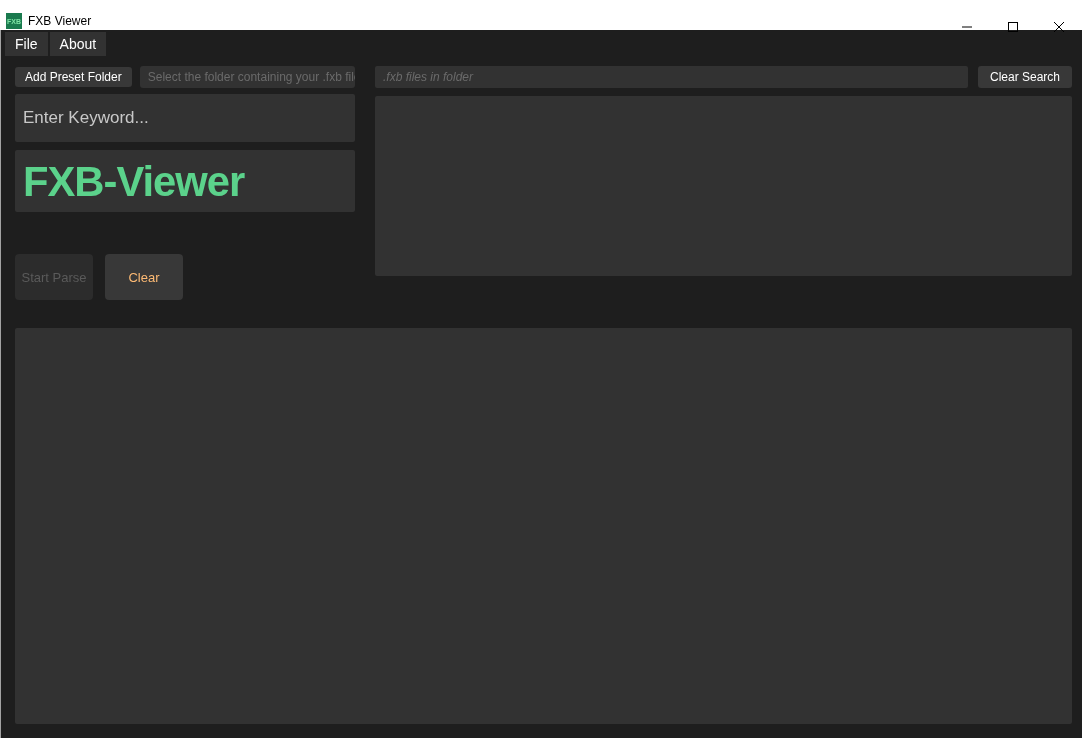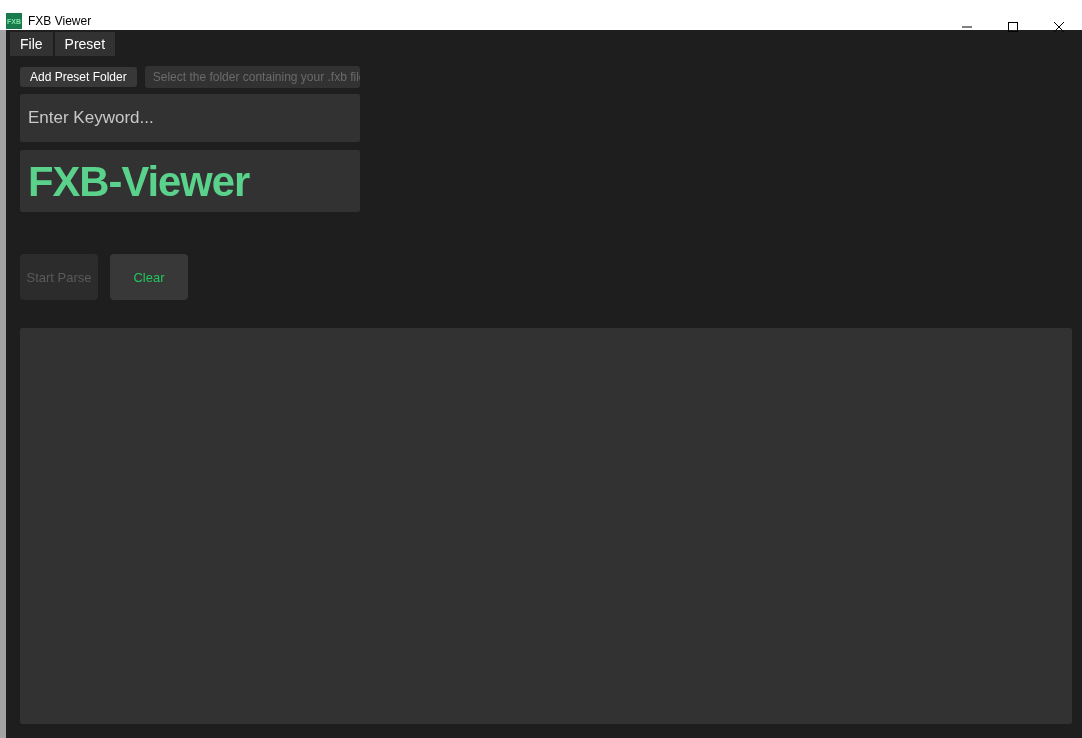--- a/index.html
+++ b/index.html
@@ -54,21 +54,21 @@
     font-size: 10px;
     cursor: pointer;
   }
   .win-btn svg { stroke: #000000; }
 
   
   .app {
     background: #1e1e1e;
     width: 100%;
     height: calc(100% - 30px);
-    border-left: 6px solid #a3a3a3;
+    border-left: 1px solid #a3a3a3;
     display: flex;
     flex-direction: column;
   }
 
   
   .menubar {
     height: 28px;
     display: flex;
     align-items: stretch;
     padding-left: 4px;
@@ -183,21 +183,21 @@
     font-family: inherit;
     cursor: pointer;
   }
   .sq-btn.disabled {
     background: #2c2c2c;
     color: #5a5a5a;
     cursor: not-allowed;
   }
   .sq-btn.enabled {
     background: #383838;
-    color: #22c55e;
+    color: #fdba74;
   }
 
   .right-col {
     flex: 1;
     display: flex;
     flex-direction: column;
     gap: 8px;
   }
   .search-row {
     display: flex;
@@ -267,21 +267,21 @@
           <line x1="10" y1="0" x2="0" y2="10" stroke-width="1"></line>
         </svg>
     </div>
   </div>
 </div>
 
 <div class="app">
 
   <div class="menubar">
     <div class="menu-item">File</div>
-    <div class="menu-item">Preset</div>
+    <div class="menu-item">About</div>
   </div>
 
   <div class="content">
 
     <div class="upper">
 
       <div class="left-col">
 
         <div class="row-add">
           <button class="btn small">Add Preset Folder</button>
@@ -295,19 +295,26 @@
             <text x="2" y="40" font-family="Arial Black, Impact, sans-serif" font-size="42" font-weight="900" fill="#5bd28b" letter-spacing="-1">FXB-Viewer</text>
           </svg>
         </div>
 
         <div class="action-row">
           <button class="sq-btn disabled">Start Parse</button>
           <button class="sq-btn enabled">Clear</button>
         </div>
       </div>
 
+      <div class="right-col">
+        <div class="search-row">
+          <input class="search-input" type="text" placeholder=".fxb files in folder" style="">
+          <button class="clear-search-btn">Clear Search</button>
+        </div>
+        <div class="list-panel"></div>
+      </div>
 
     </div>
 
     <div class="bottom-panel"></div>
 
   </div>
 </div>
 
 </body></html>

